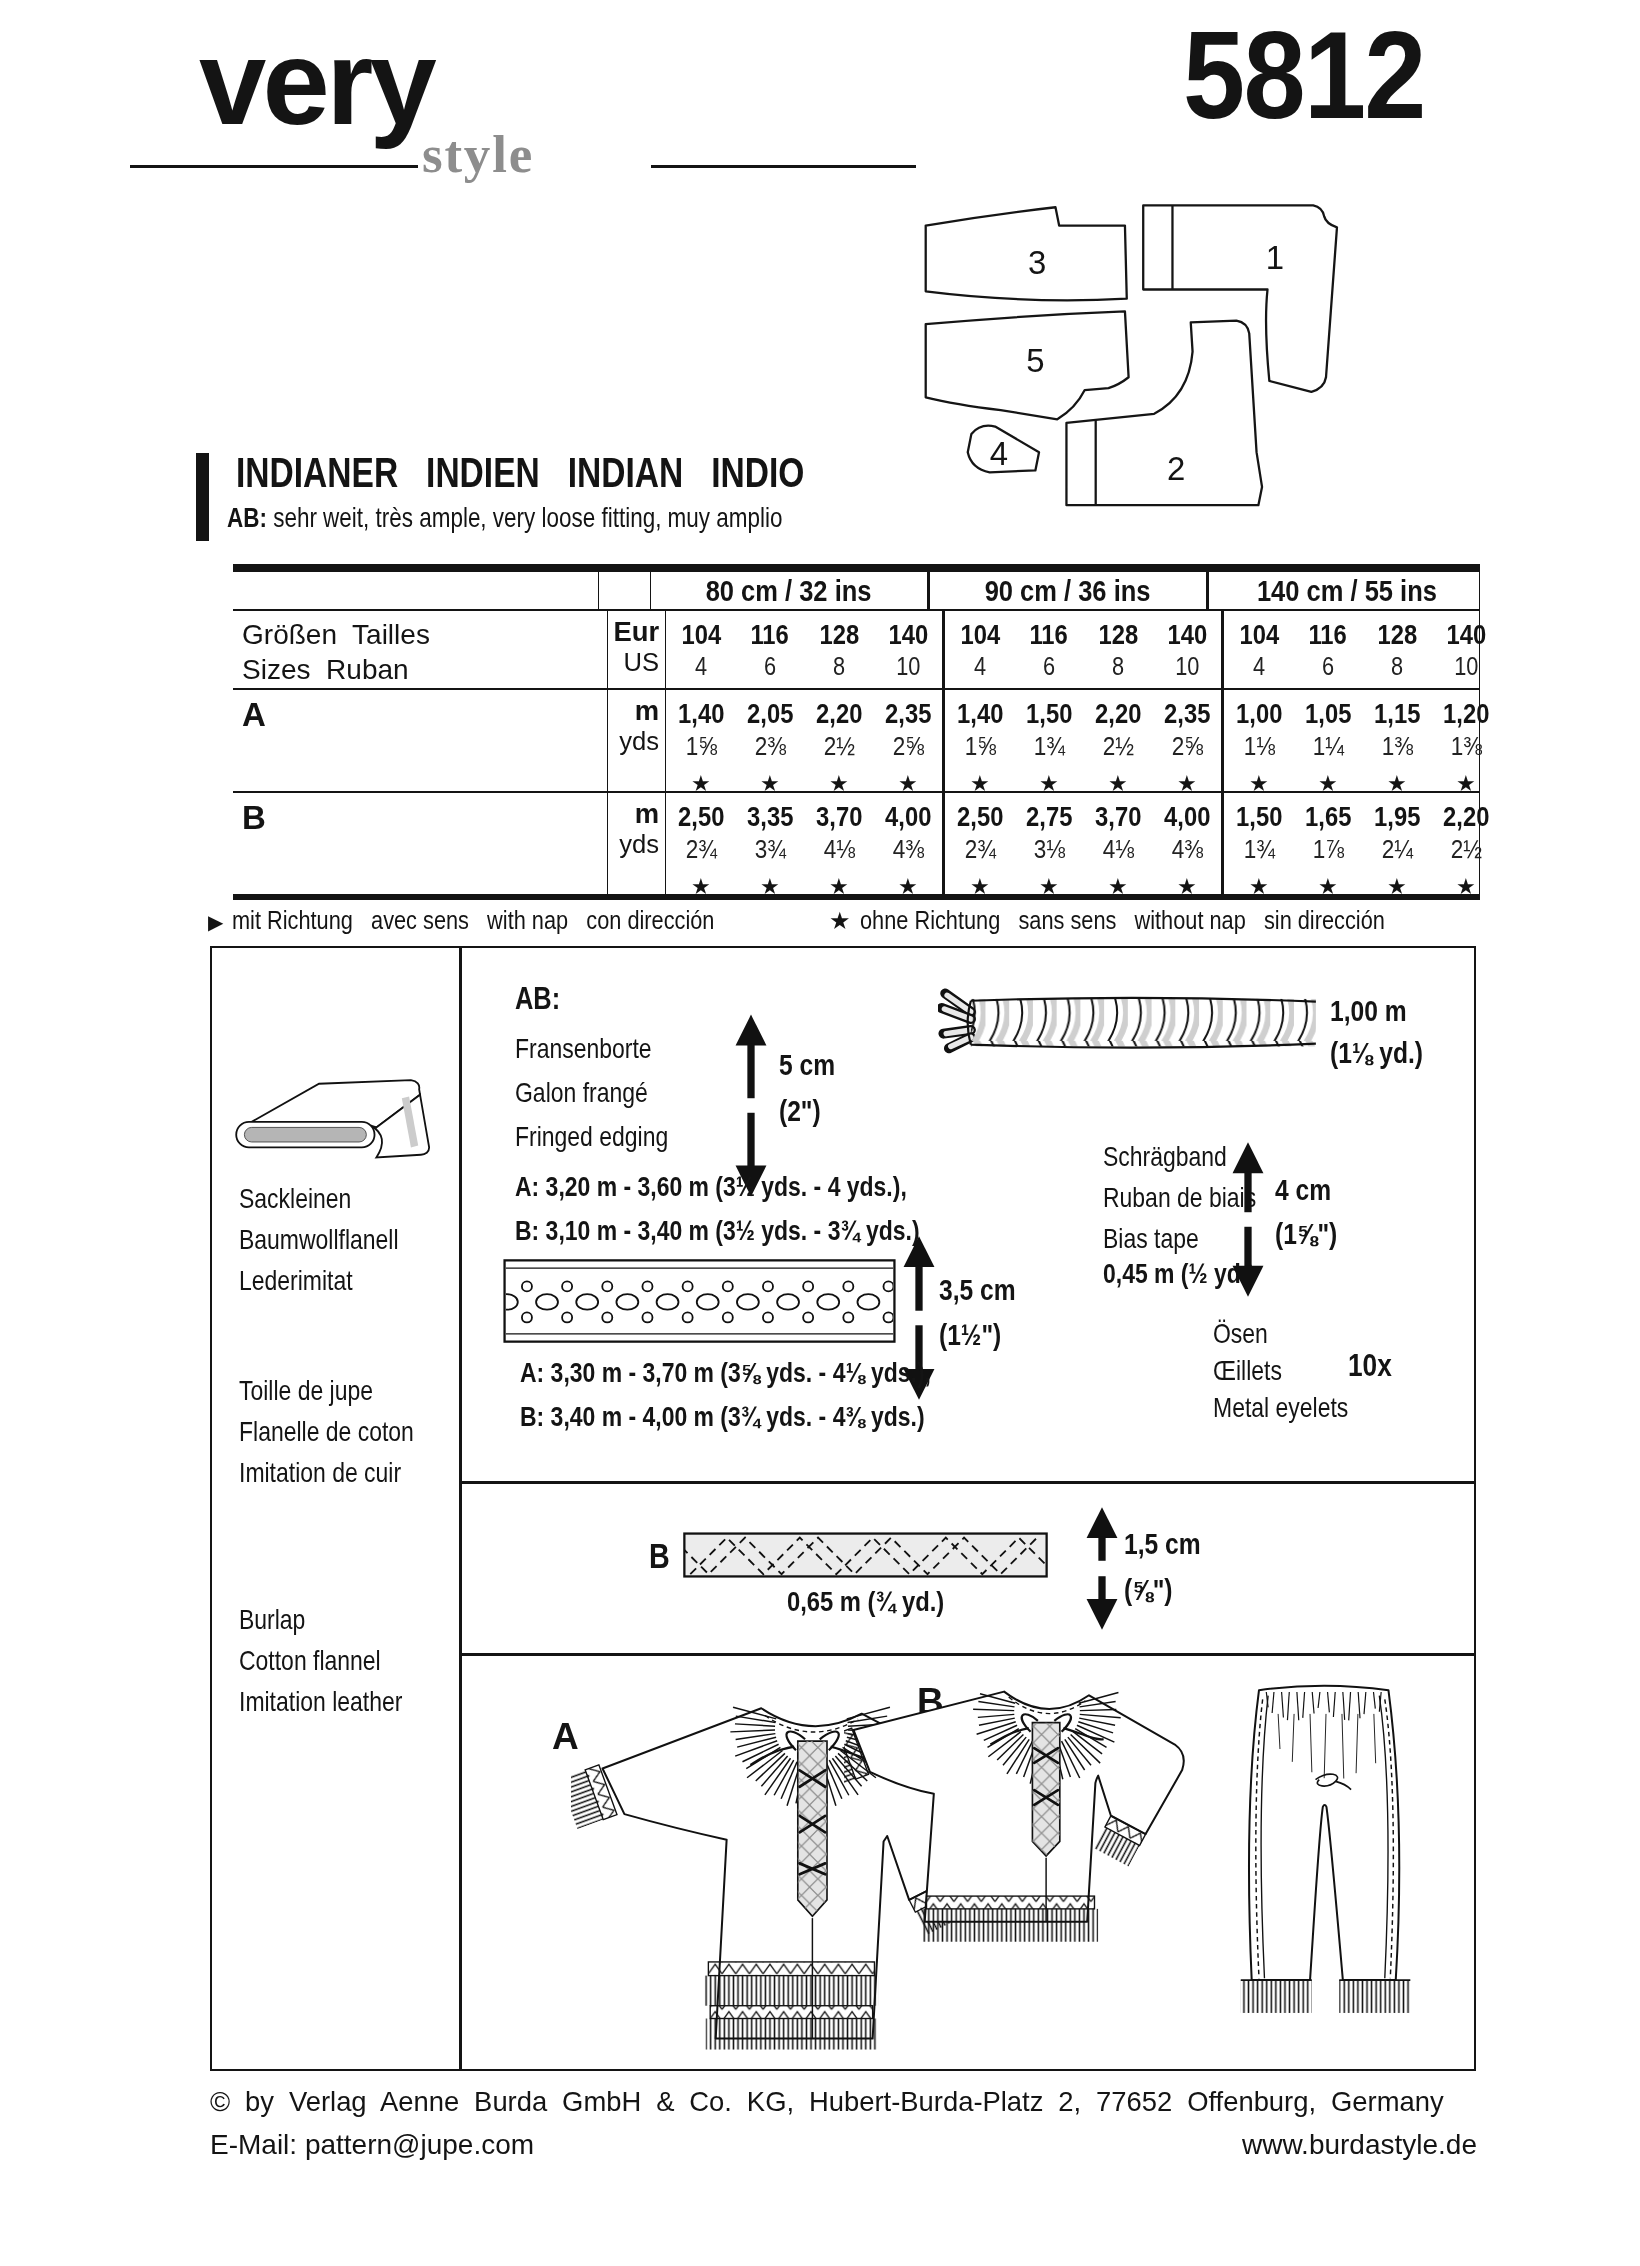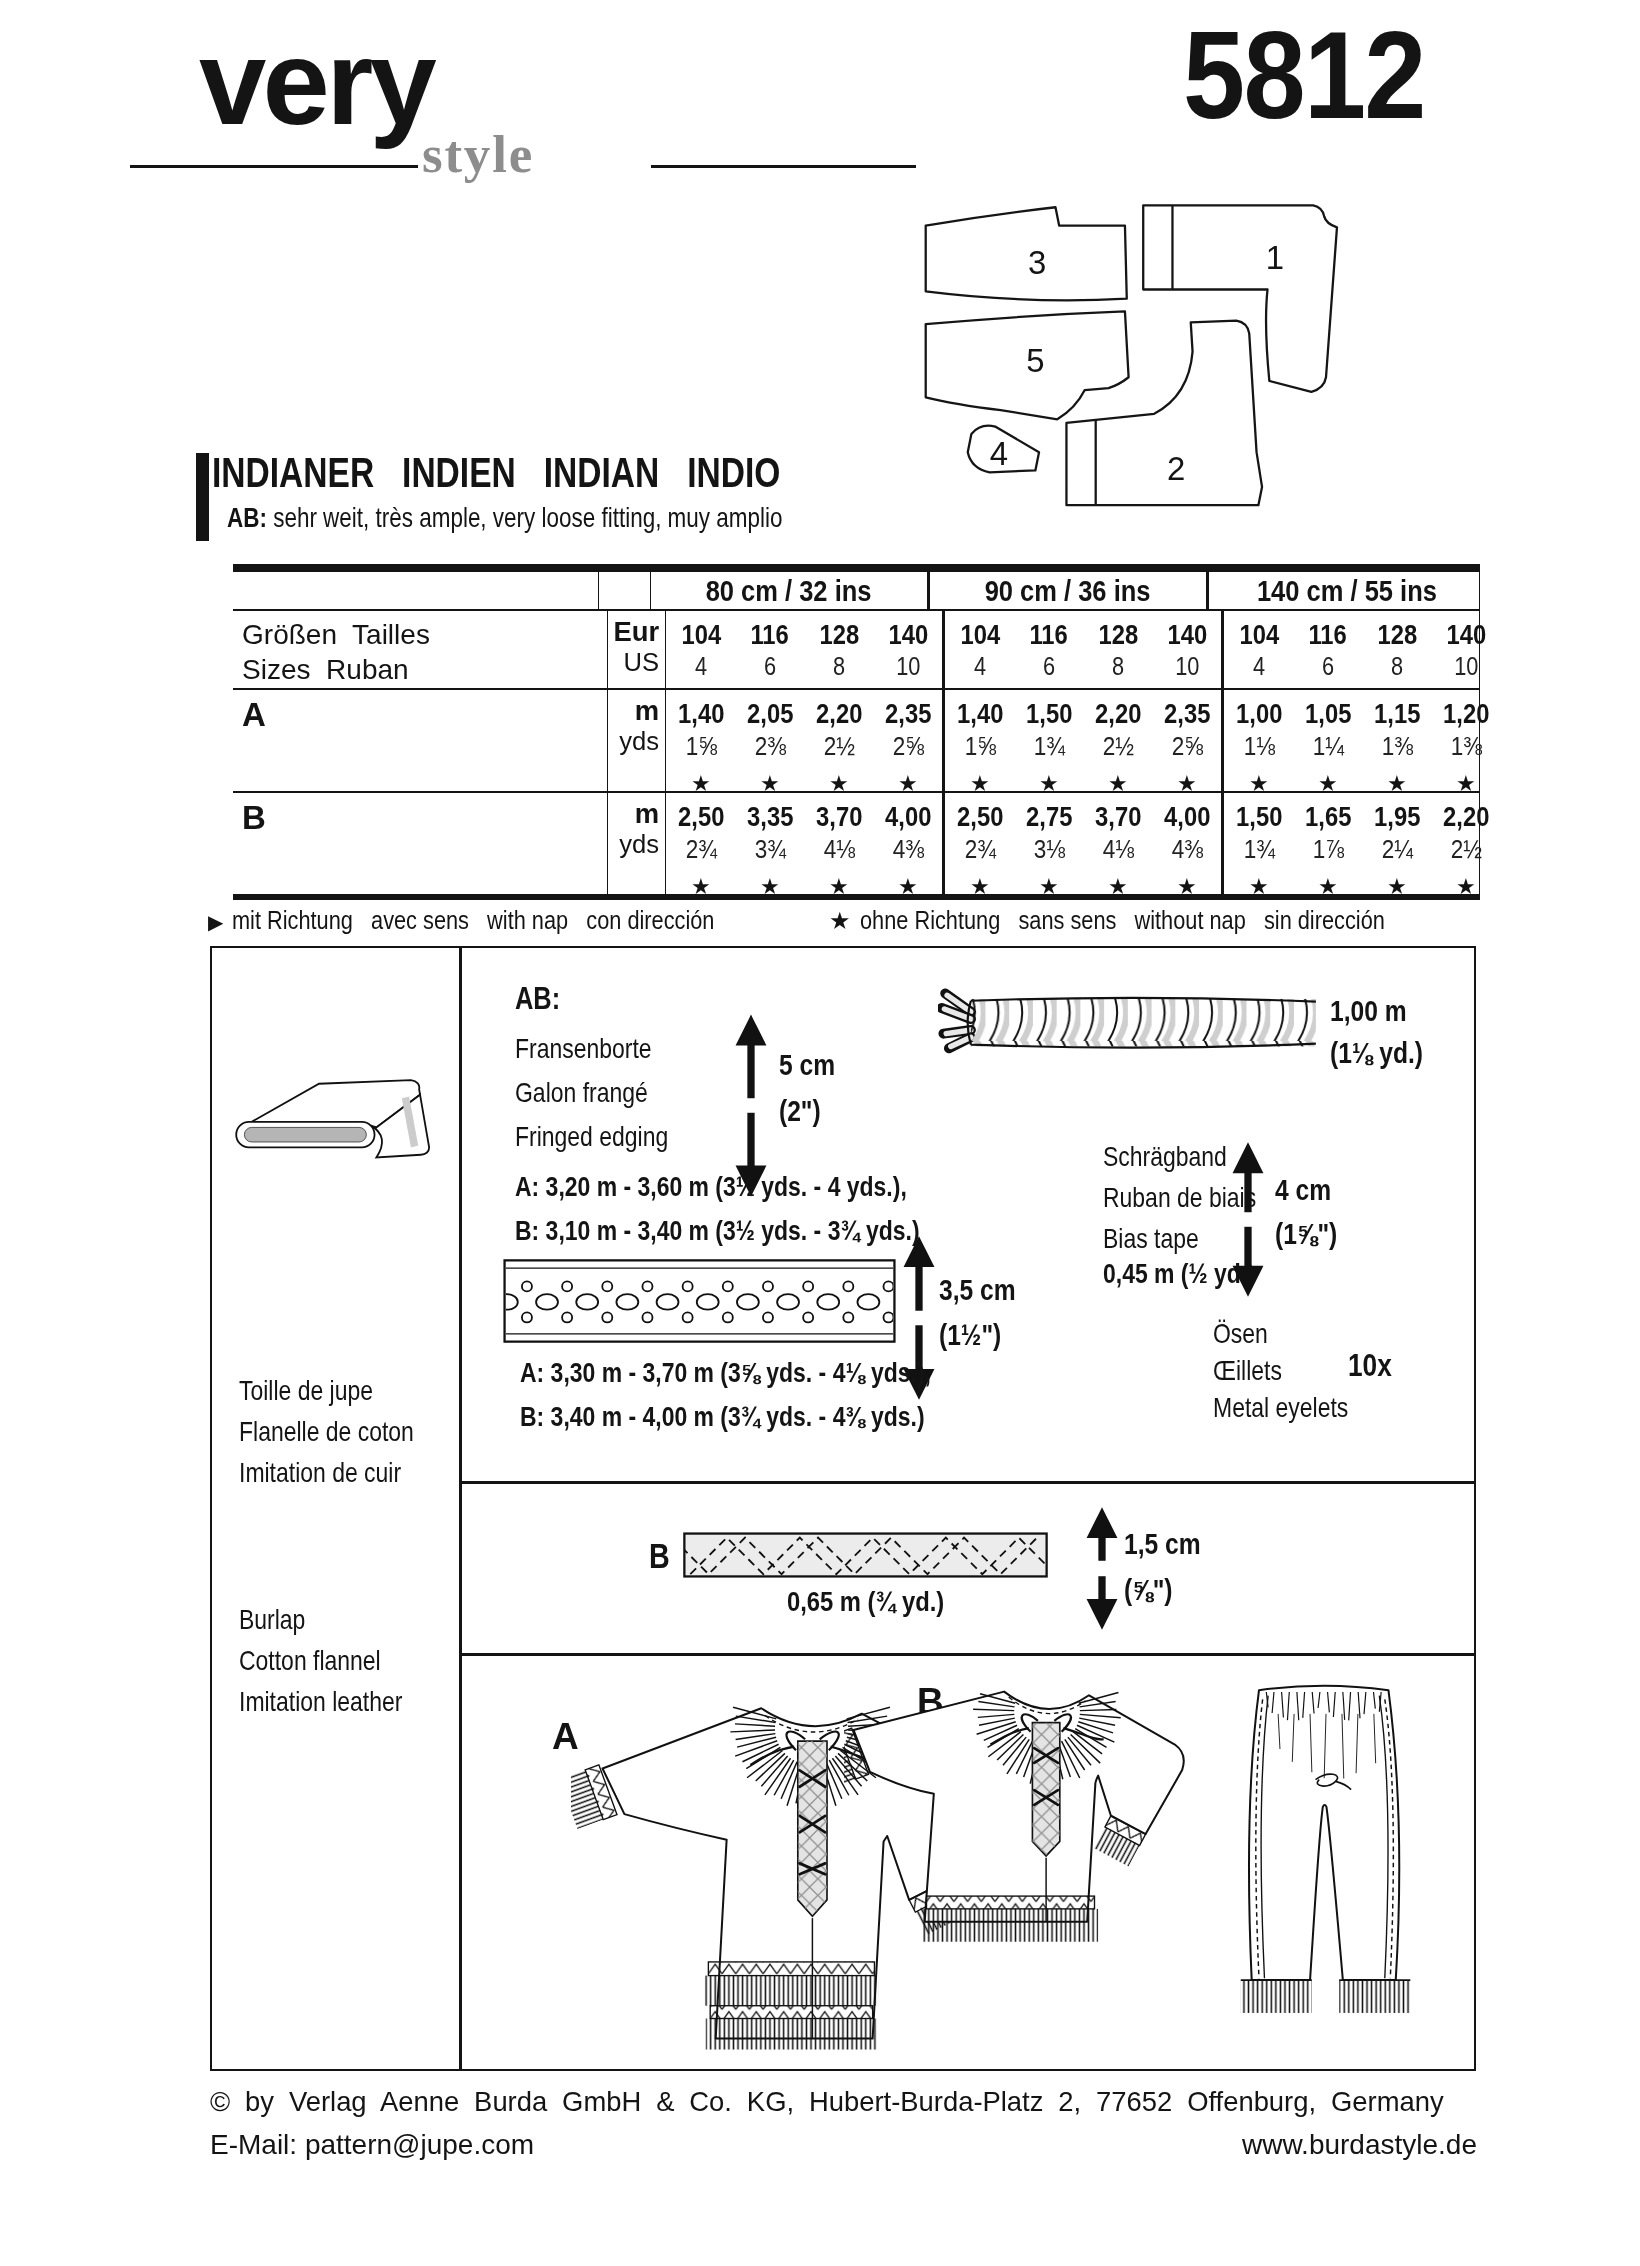--- a/index.html
+++ b/index.html
@@ -12,21 +12,21 @@
   .cxc{display:inline-block;transform:scaleX(.85);transform-origin:50% 50%;white-space:pre}
   svg{display:block}
   
   #logo-burda{left:199px;top:22px;font-size:121px;font-weight:700;letter-spacing:-3.7px;line-height:1}
   #logo-style{left:422px;top:128px;font-size:53px;font-weight:700;letter-spacing:1.8px;
               font-family:"Liberation Serif","DejaVu Serif",serif;color:#8d8d8d;line-height:1}
   .logoline{top:165px;height:2.7px;background:#141414}
   #pattern-number{left:1183px;top:12.8px;font-size:124px;font-weight:700;letter-spacing:-1.8px;line-height:1}
   
   #title-bar{left:196px;top:453px;width:12.8px;height:88px;background:#141414}
-  #title-heading{left:212px;top:448px;font-size:43px;font-weight:700}
+  #title-heading{left:236px;top:448px;font-size:43px;font-weight:700}
   #title-sub{left:227px;top:502px;font-size:27.4px}
   
   #sizetable{left:233px;top:564px;width:1246px;border-top:8.2px solid #141414;
              border-bottom:6.4px solid #141414;border-right:1.8px solid #141414}
   .trow{display:flex;align-items:stretch}
   .trow+.trow{border-top:2.7px solid #141414}
   .r1{height:37px}.r2{height:77px}.ra{height:101px}.rb{height:101px}
   .sp1,.tlabel{flex:0 0 365px;border-right:1.8px solid #141414}
   .sp2,.tunit{flex:0 0 51px;border-right:1.8px solid #141414}
   .tlabel{padding:5.5px 0 0 9.1px}
@@ -359,20 +359,25 @@
 
   <div class="abs" style="left:20px;top:123px;width:215px;height:91px">
     <svg viewBox="0 0 235 100" width="215" height="91">
       <path d="M10,62 L95,14 L196,10 C203,11 206,15 205,20 L206,26 L158,62 Z" fill="#fff" stroke="#111" stroke-width="2"></path>
       <path d="M206,26 L216,84 C216,89 212,92 207,92 L158,95 C168,80 166,68 152,60 L158,62 Z" fill="#fff" stroke="#111" stroke-width="2"></path>
       <polygon points="194,28 204,82 196,84 186,30" fill="#ccc"></polygon>
       <rect x="4" y="56" width="152" height="28" rx="14" fill="#fff" stroke="#111" stroke-width="2"></rect>
       <rect x="13" y="62" width="134" height="16" rx="8" fill="#b5b5b5" stroke="#444" stroke-width="1"></rect>
     </svg>
   </div>
+  <div class="abs" style="left:27.4px;top:230px">
+      <div class="fabline"><span class="cx">Sackleinen</span></div>
+      <div class="fabline"><span class="cx">Baumwollflanell</span></div>
+      <div class="fabline"><span class="cx">Lederimitat</span></div>
+    </div>
   <div class="abs" style="left:27.4px;top:422px">
       <div class="fabline"><span class="cx">Toille de jupe</span></div>
       <div class="fabline"><span class="cx">Flanelle de coton</span></div>
       <div class="fabline"><span class="cx">Imitation de cuir</span></div>
     </div>
   <div class="abs" style="left:27.4px;top:651px">
       <div class="fabline"><span class="cx">Burlap</span></div>
       <div class="fabline"><span class="cx">Cotton flannel</span></div>
       <div class="fabline"><span class="cx">Imitation leather</span></div>
     </div>

